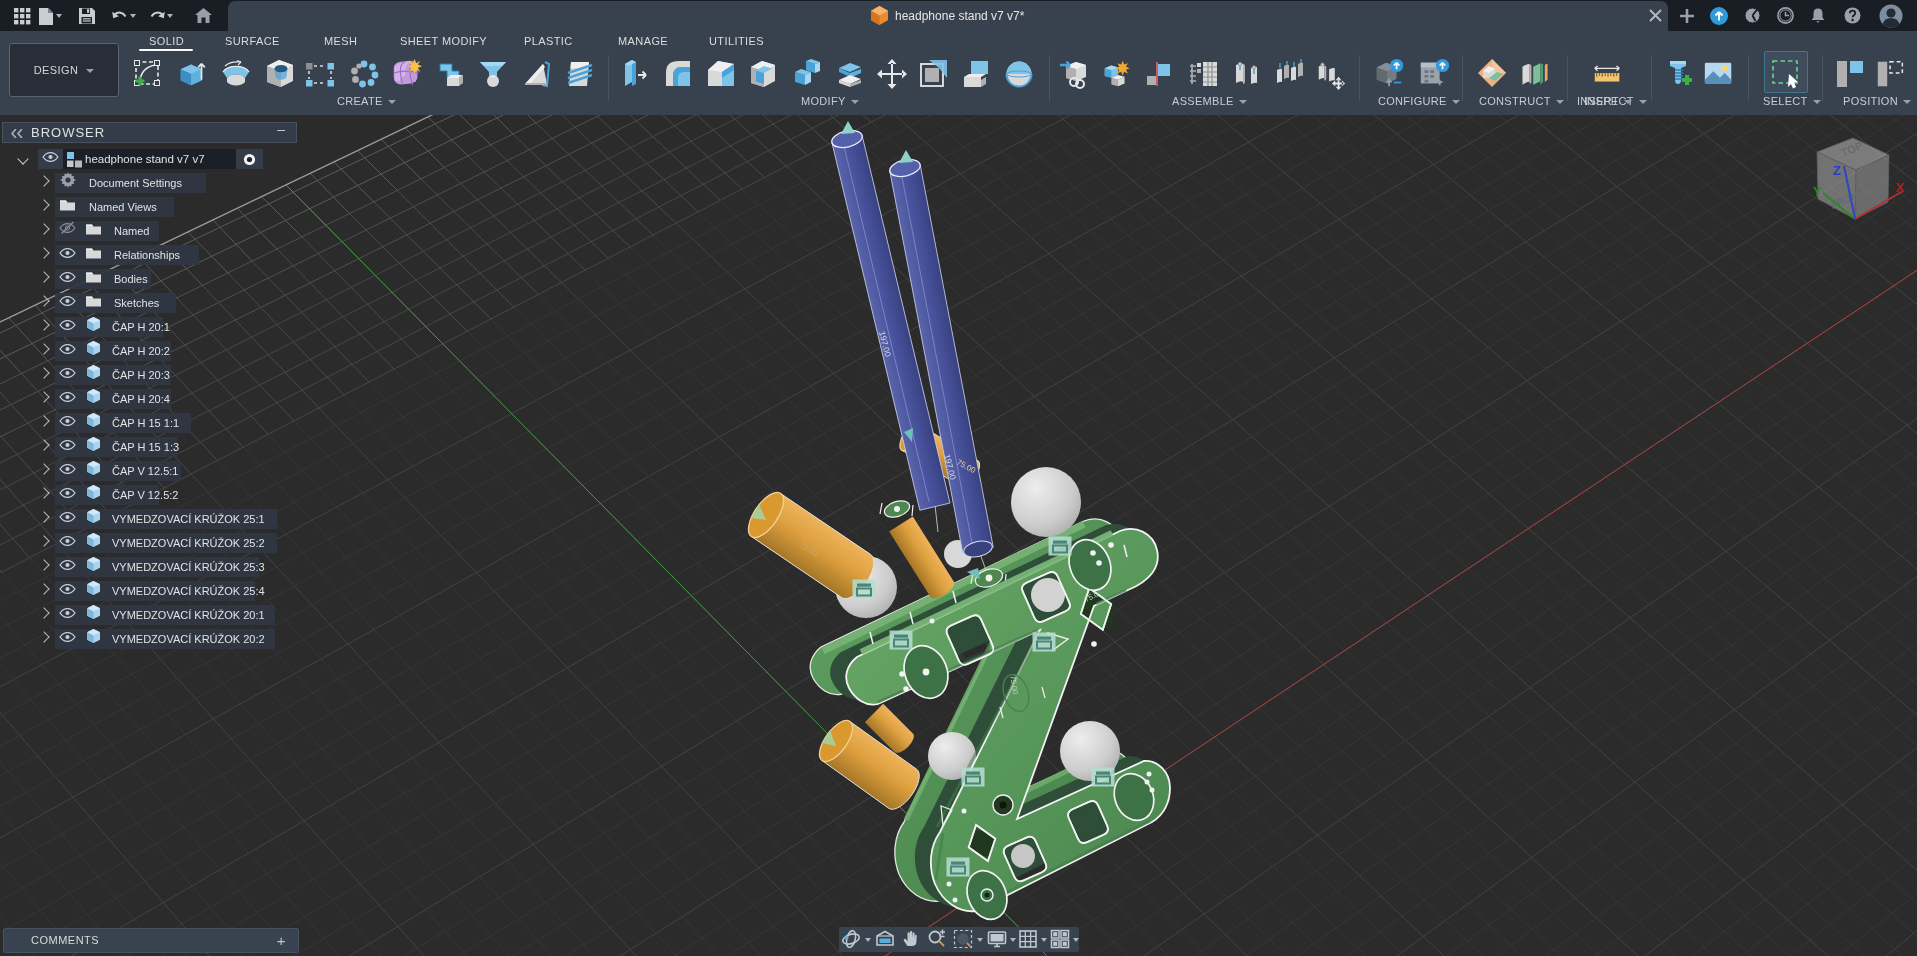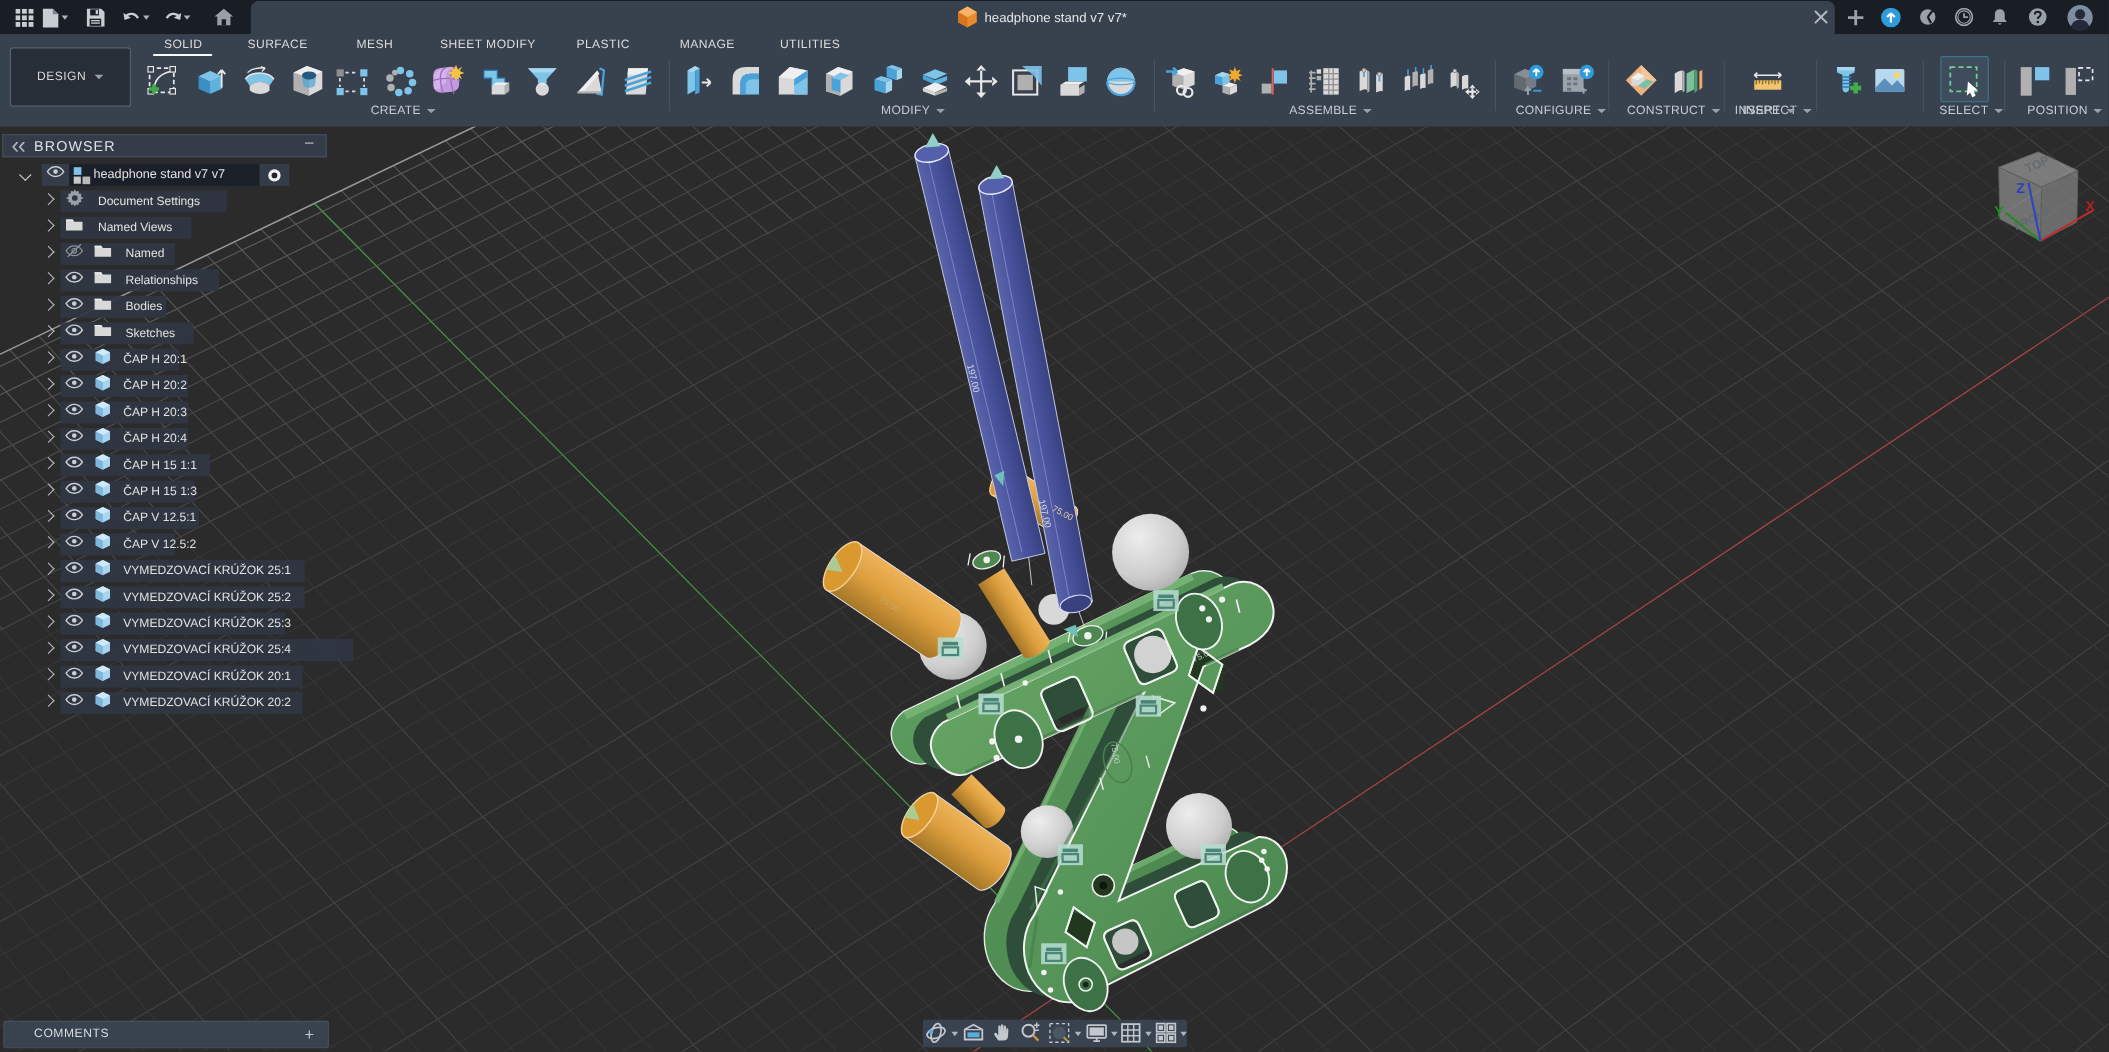--- a/index.html
+++ b/index.html
@@ -845,21 +845,21 @@
         <span style="margin-left:10px"><svg width="15" height="16" viewBox="0 0 15 16" style="flex:none">
             <path d="M7.5 1L14 4.2v7.6L7.5 15 1 11.8V4.2z" fill="#a8d4f0"></path>
             <path d="M7.5 1L14 4.2 7.5 7.4 1 4.2z" fill="#cfe9fa"></path>
             <path d="M7.5 7.4v7.6L1 11.8V4.2z" fill="#7db8dc"></path>
           </svg></span>
         <span style="margin-left:11px">VYMEDZOVACÍ KRÚŽOK 25:3</span>
       </div>
     </div>
 <div class="rrow" style="top:581px">
       <div class="chev" style="transform:rotate(45deg) "></div>
-      <div class="rbox" style="width:266px">
+      <div class="rbox" style="width:200px">
         <span style="margin-left:4px"><svg width="17" height="12" viewBox="0 0 17 12" style="flex:none">
             <path d="M8.5 1.6C4.9 1.6 2.2 4.3 1.1 6c1.1 1.7 3.8 4.4 7.4 4.4s6.3-2.7 7.4-4.4C14.8 4.3 12.1 1.6 8.5 1.6z" fill="none" stroke="#c9ced4" stroke-width="1.3"></path>
             <circle cx="8.5" cy="6" r="2.1" fill="#c9ced4"></circle>
           </svg></span>
         <span style="margin-left:10px"><svg width="15" height="16" viewBox="0 0 15 16" style="flex:none">
             <path d="M7.5 1L14 4.2v7.6L7.5 15 1 11.8V4.2z" fill="#a8d4f0"></path>
             <path d="M7.5 1L14 4.2 7.5 7.4 1 4.2z" fill="#cfe9fa"></path>
             <path d="M7.5 7.4v7.6L1 11.8V4.2z" fill="#7db8dc"></path>
           </svg></span>
         <span style="margin-left:11px">VYMEDZOVACÍ KRÚŽOK 25:4</span>

